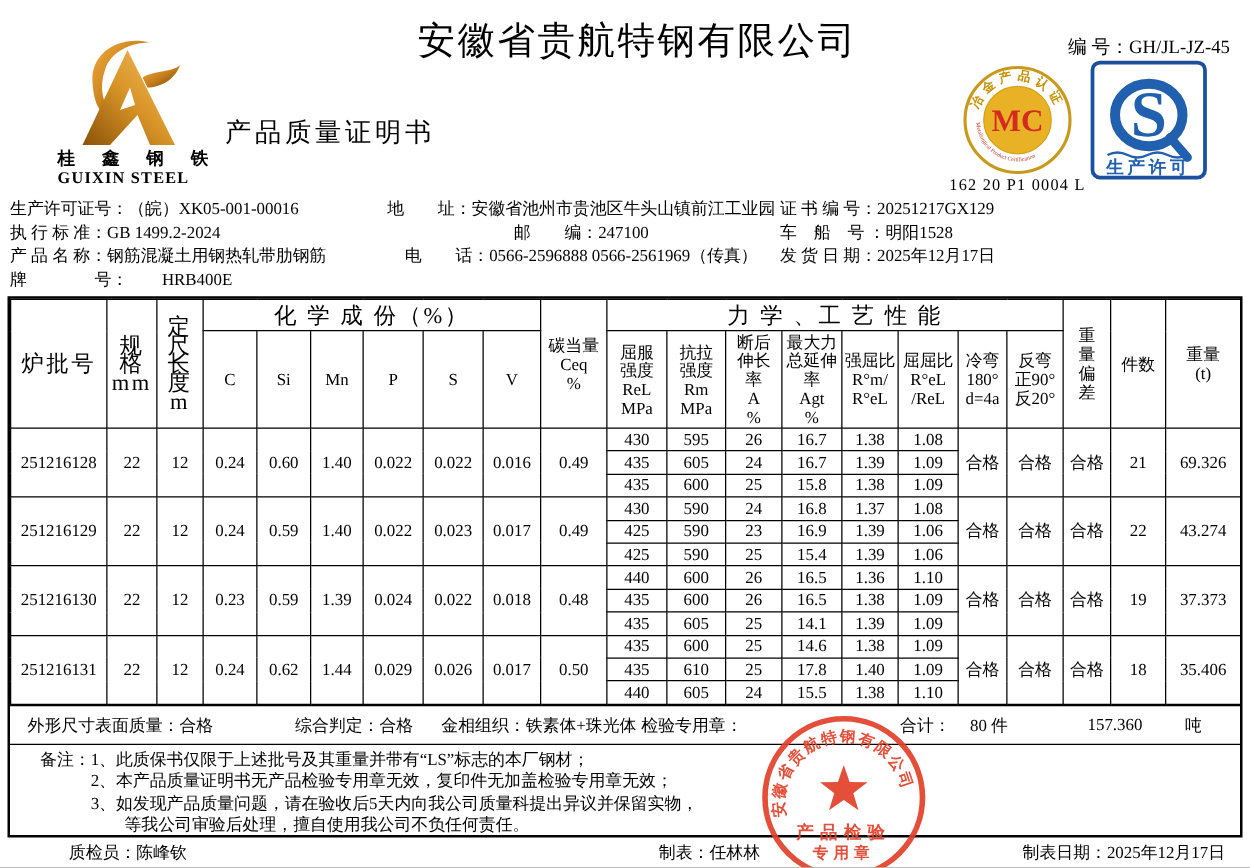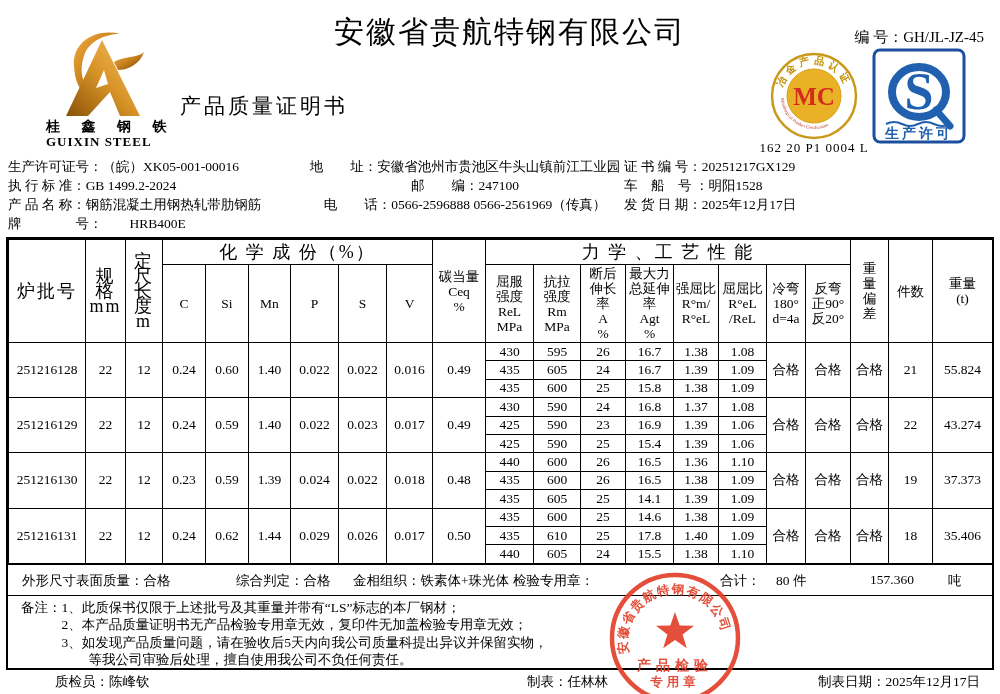--- a/index.html
+++ b/index.html
@@ -32,21 +32,21 @@
   th,td { border:1px solid #000; text-align:center; vertical-align:middle; font-weight:normal; font-size:13.5px; padding:0; overflow:hidden; }
   thead th { white-space:pre-line; line-height:15px; }
   tr.h1 { height:25px; }
   tr.h1 th { font-size:18px; letter-spacing:2px; }
   tr.h2 { height:78px; }
   tbody tr { height:18.4px; }
   
   .summary { position:relative; height:31px; border-top:1px solid #000; font-size:13.5px; }
   .summary span { position:absolute; top:7px; white-space:nowrap; }
   
-  .notes { display:flex; border-top:1px solid #000; height:73px; padding:3px 6px 0 13px; font-size:13.5px; line-height:17.5px; }
+  .notes { display:flex; border-top:1px solid #000; height:73px; padding:3px 6px 0 24px; font-size:13.5px; line-height:17.5px; }
   .notes-label { white-space:nowrap; }
   .note-line { white-space:pre-wrap; }
   
   .footer { position:absolute; left:0; top:668px; width:1000px; height:26px; font-size:13.5px; }
   .footer span { position:absolute; top:5px; white-space:nowrap; }
   .f-inspector { left:55px;text-align:right; } .f-tabulator { left:527px; } .f-date { left:818px; }
   
   .stamp { position:absolute; left:604px; top:567px; width:142px; height:142px; opacity:.92; pointer-events:none; }
 </style>
 </head>
@@ -223,21 +223,21 @@
             <td>430</td>
             <td>595</td>
             <td>26</td>
             <td>16.7</td>
             <td>1.38</td>
             <td>1.08</td>
             <td rowspan="3">合格</td>
             <td rowspan="3">合格</td>
             <td rowspan="3">合格</td>
             <td rowspan="3">21</td>
-            <td rowspan="3">55.824</td>
+            <td rowspan="3">69.326</td>
           </tr>
           <tr>
             <td>435</td>
             <td>605</td>
             <td>24</td>
             <td>16.7</td>
             <td>1.39</td>
             <td>1.09</td>
           </tr>
           <tr>

